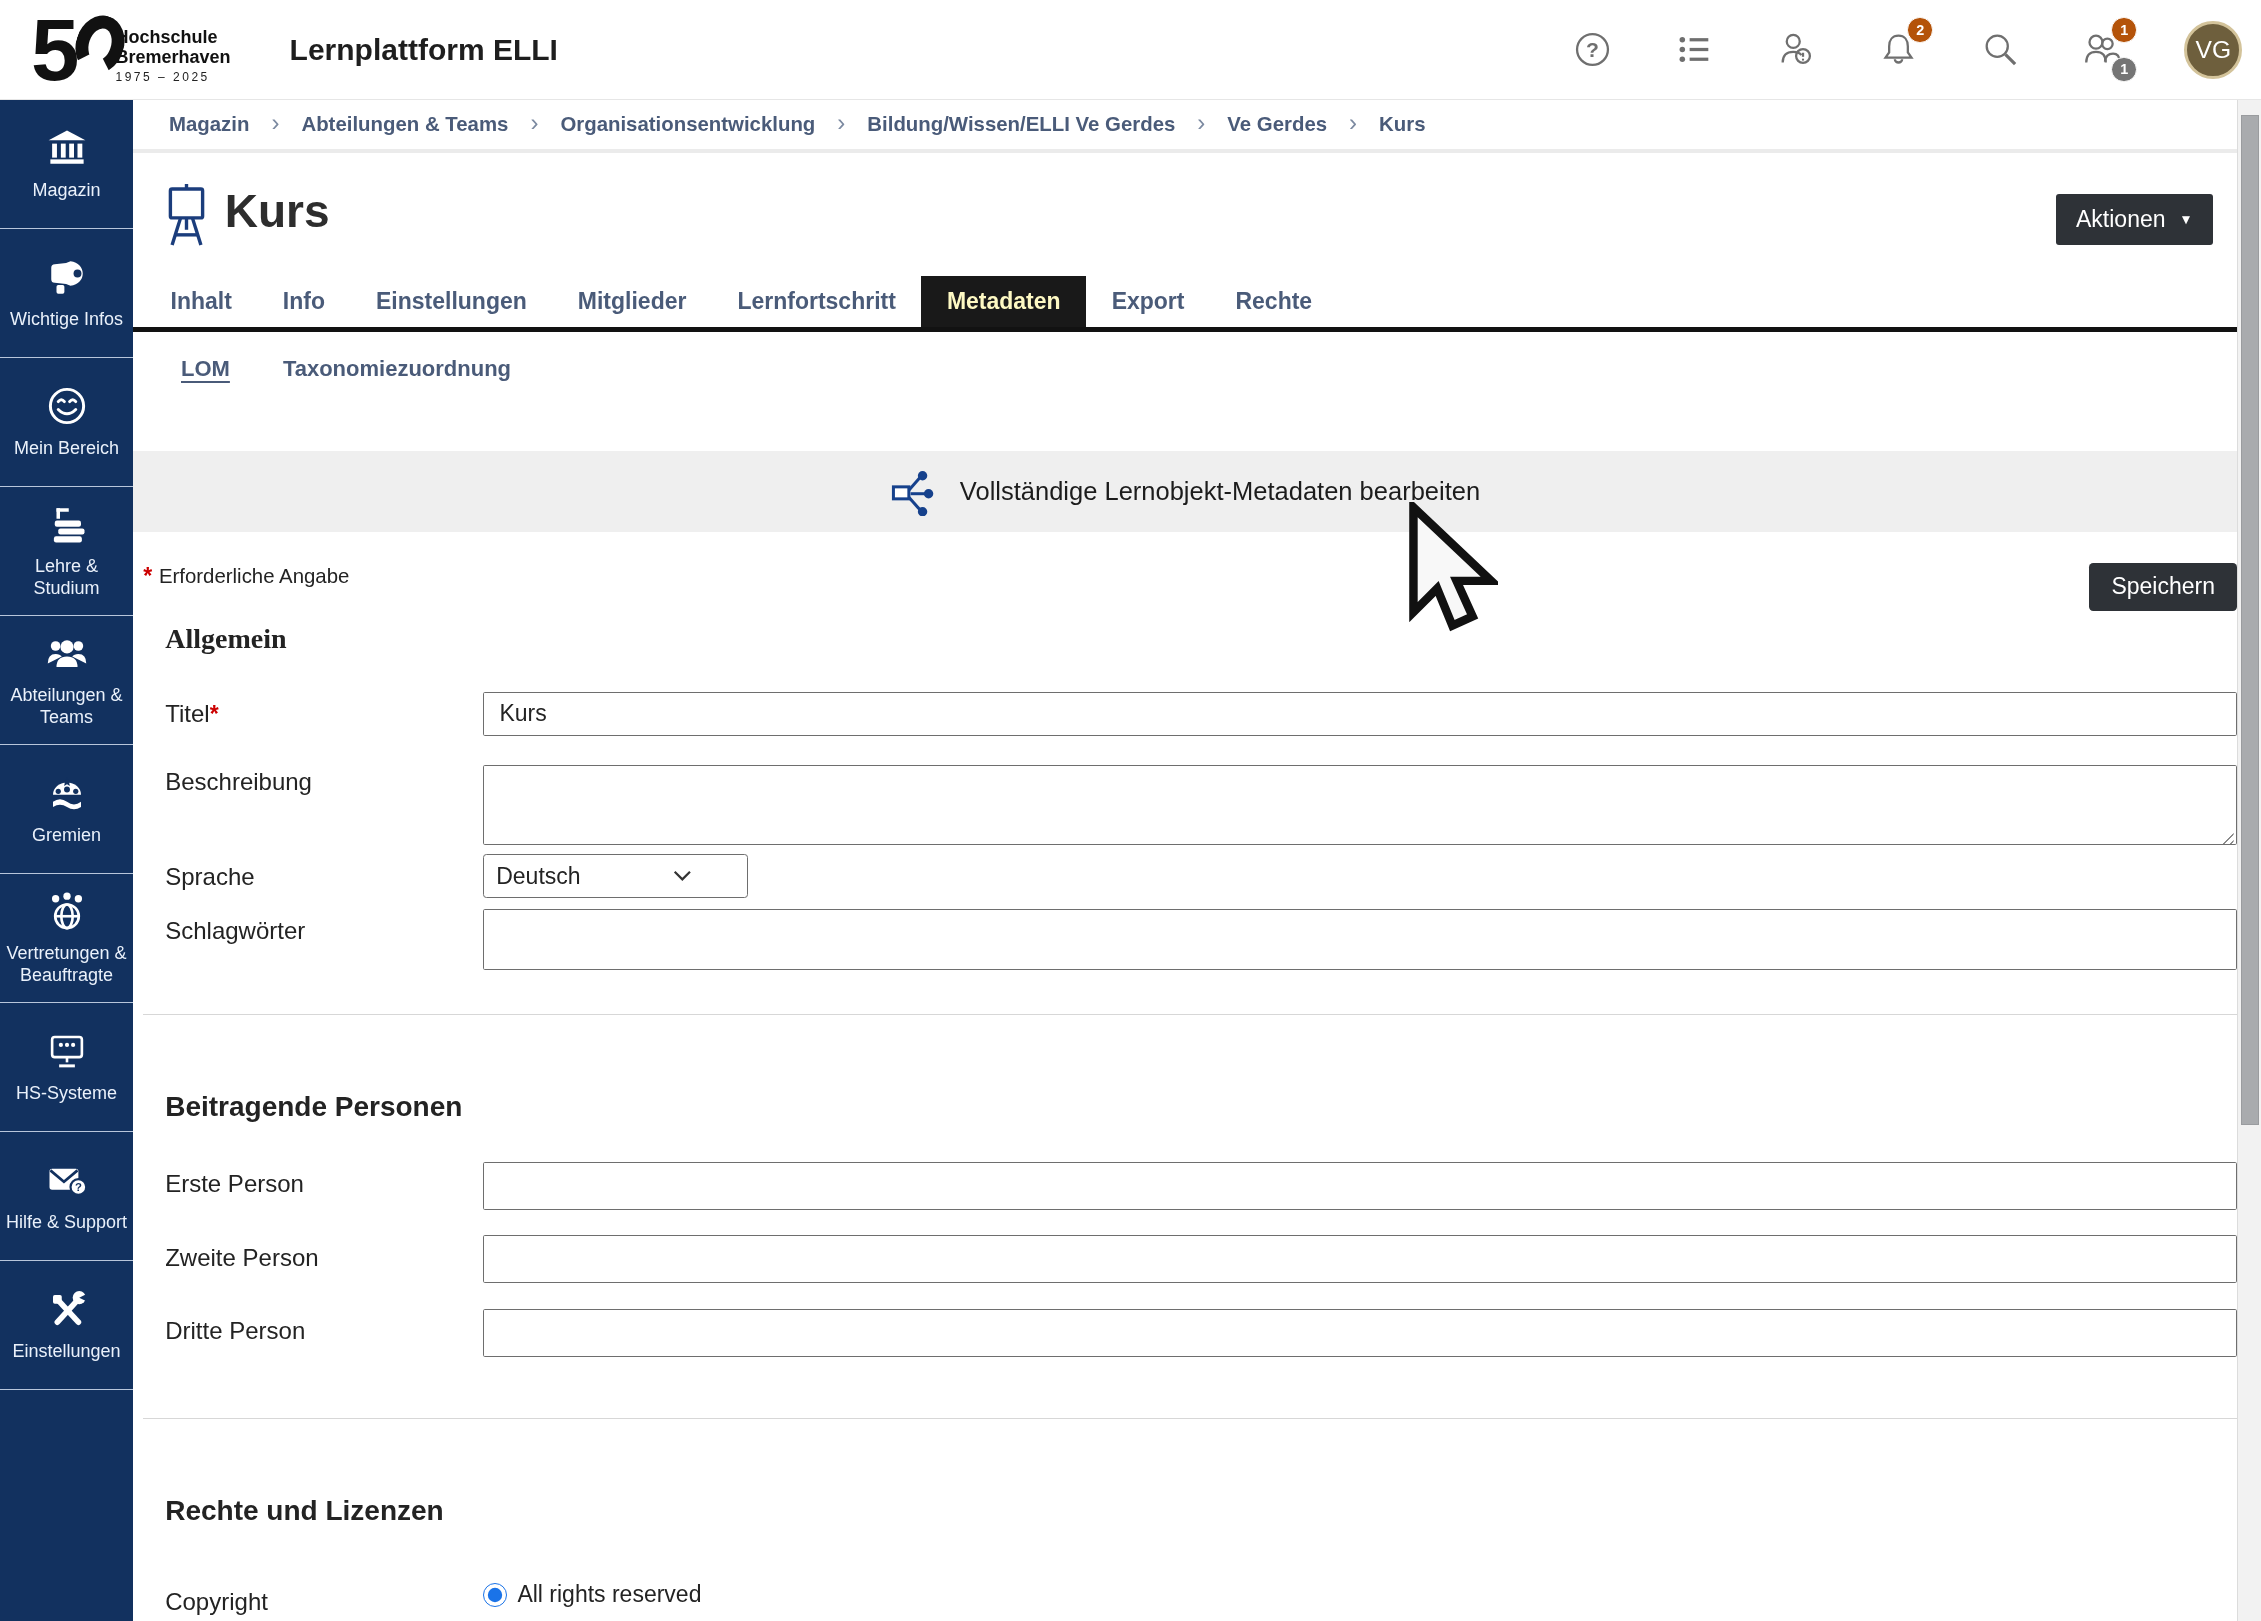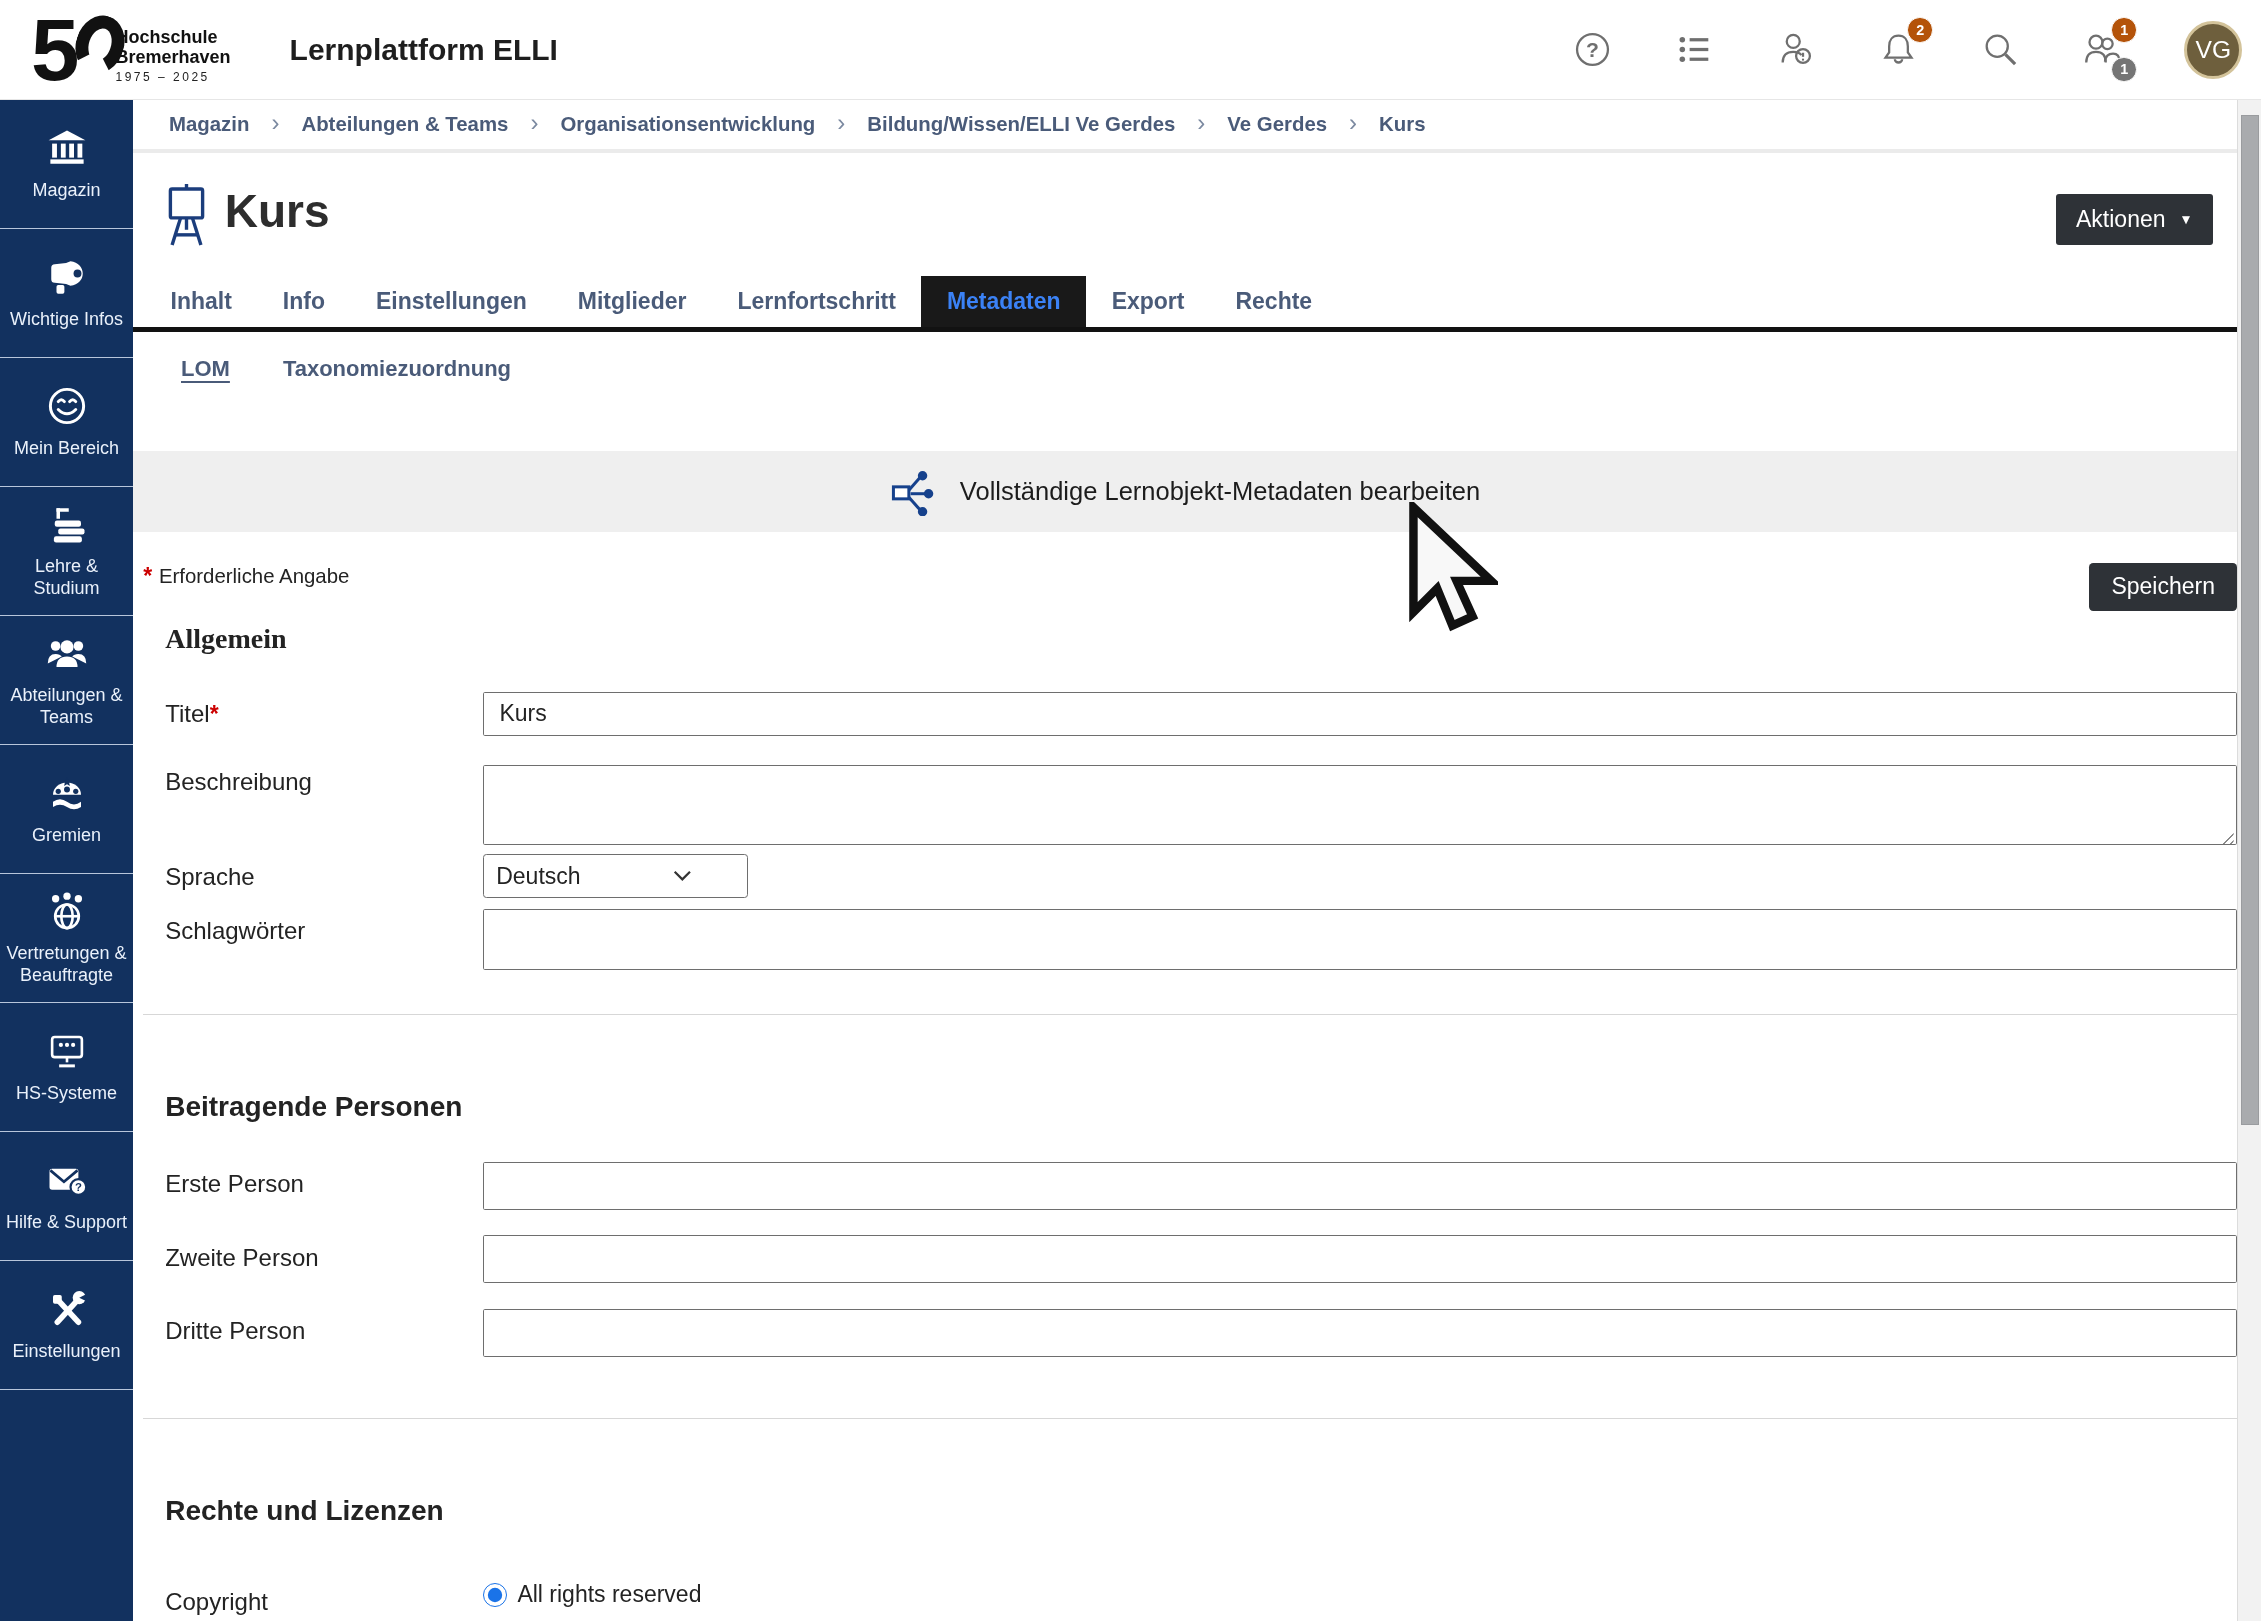--- a/index.html
+++ b/index.html
@@ -58,21 +58,21 @@
   .course-icon { margin-top:3.4px; }
   .page-title { font-size:46px; font-weight:bold; color:#2d2d2d; margin-left:18.7px; line-height:65px;}
   .btn-dark { background:#2e3237; color:#fff; border:none; border-radius:3px; font-size:23px;
     font-family:inherit; cursor:pointer; }
   .actions-btn { margin-left:auto; margin-top:15.3px; padding:12px 20.4px; display:flex; align-items:center; gap:13.6px;}
   .caret { font-size:13.6px; }
 
   .tabs-wrap { margin-top:29px; border-bottom:5.1px solid #121212; padding-left:12px; }
   .tabs { display:flex; list-style:none; }
   .tab { padding:12px 25.5px; font-size:23px; font-weight:bold; color:#4a5b79; cursor:pointer; }
-  .tab.active { background:#191919; color:#3b82f6; }
+  .tab.active { background:#191919; color:#fef9c3; }
 
   .subtabs { display:flex; gap:53px; padding:24px 0 20.4px 48px; }
   .subtab { font-size:22px; font-weight:bold; color:#4a5b79; cursor:pointer; }
   .subtab.active { text-decoration:underline; text-underline-offset:5.1px; }
 
   .banner { margin-top:49px; height:81px; background:#efefef; display:flex; align-items:center;
     justify-content:center; gap:22px; cursor:pointer;}
   .banner-label { font-size:25.5px; color:#1c1c1c; }
 
   .form-area { padding:0 0 0 10.2px; }

